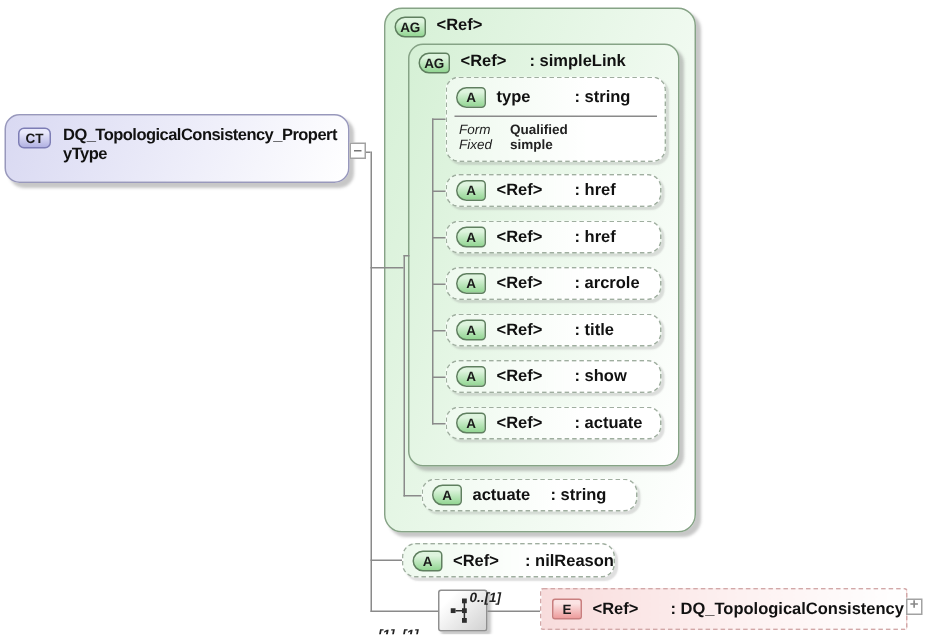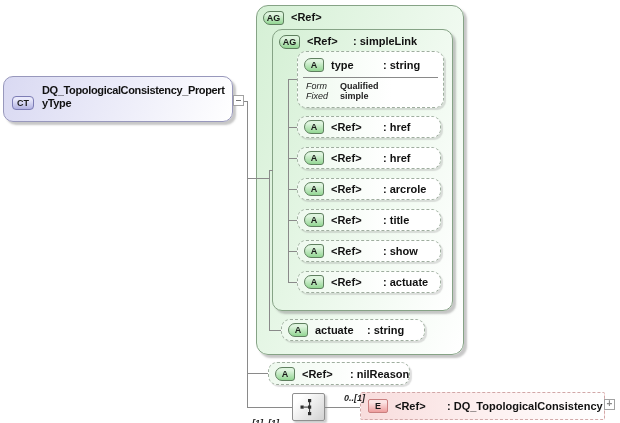--- a/index.html
+++ b/index.html
@@ -77,21 +77,21 @@
   .toggle{position:absolute;box-sizing:border-box;border:1px solid #a2a2a2;background:#fff;}
   .minus{width:5px;height:1px;background:#777;margin:4px auto 0;}
   .plus{font-size:10px;line-height:8px;text-align:center;color:#8a8a8a;font-weight:bold;}
 </style>
 </head>
 <body>
 
 <div class="canvas">
 
   <div class="abs ctbox" style="left:3px;top:76px;width:230px;height:46px;">
-    <span class="badge ct" style="margin-top:12px;">CT</span>
+    <span class="badge ct" style="margin-top:1px;">CT</span>
     <span class="ct-name">DQ_TopologicalConsistency_PropertyType</span>
   </div>
 
   <div class="abs grp" style="left:256px;top:5px;width:208px;height:350px;">
     <div class="hdr">
       <span class="badge">AG</span>
       <span class="name">&lt;Ref&gt;</span>
     </div>
   </div>
 
@@ -176,21 +176,21 @@
     </svg>
   </div>
 
   <div class="abs ebox" style="left:360px;top:392px;width:245px;height:28px;">
     <span class="badge e" style="width:20px;">E</span>
     <span class="name">&lt;Ref&gt;</span>
     <span class="typ">: DQ_TopologicalConsistency</span>
   </div>
 
   <div class="card" style="left:252px;top:418px;">[1]..[1]</div>
-  <div class="card" style="left:344px;top:393px;">0..[1]</div>
+  <div class="card" style="left:313px;top:393px;">0..[1]</div>
 
   <div class="hl" style="left:244px;top:101px;width:3px;"></div>
   <div class="vl" style="left:247px;top:101px;height:307px;"></div>
   <div class="hl" style="left:247px;top:178px;width:22px;"></div>
   <div class="vl" style="left:269px;top:170px;height:161px;"></div>
   <div class="hl" style="left:269px;top:170px;width:4px;"></div>
   <div class="hl" style="left:269px;top:330px;width:12px;"></div>
   <div class="vl" style="left:288px;top:79px;height:204px;"></div>
   <div class="hl" style="left:288px;top:79px;width:9px;"></div>
   <div class="hl" style="left:288px;top:127px;width:9px;"></div>

